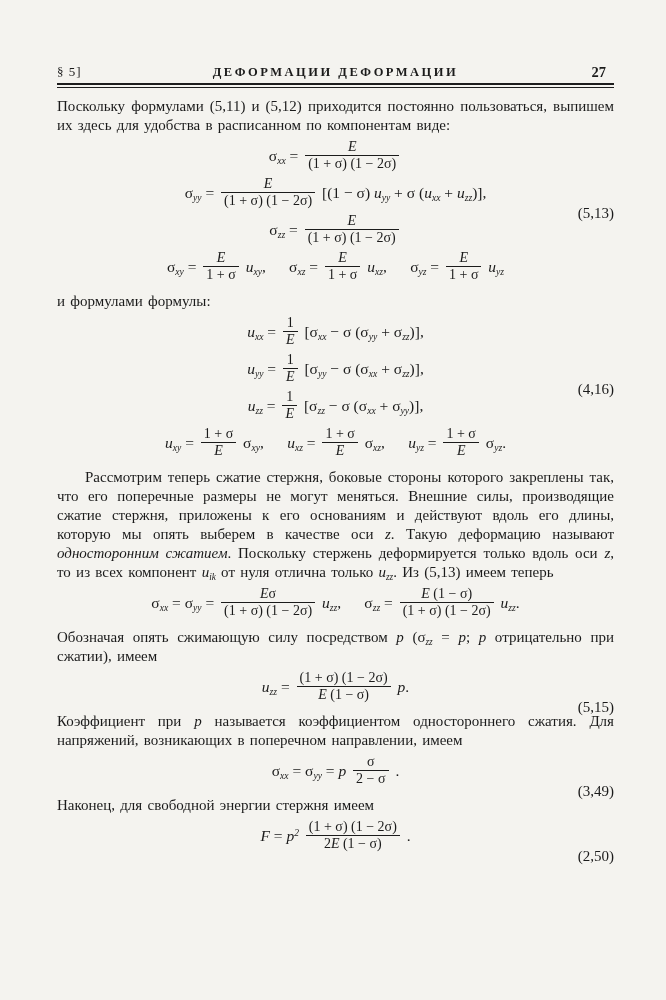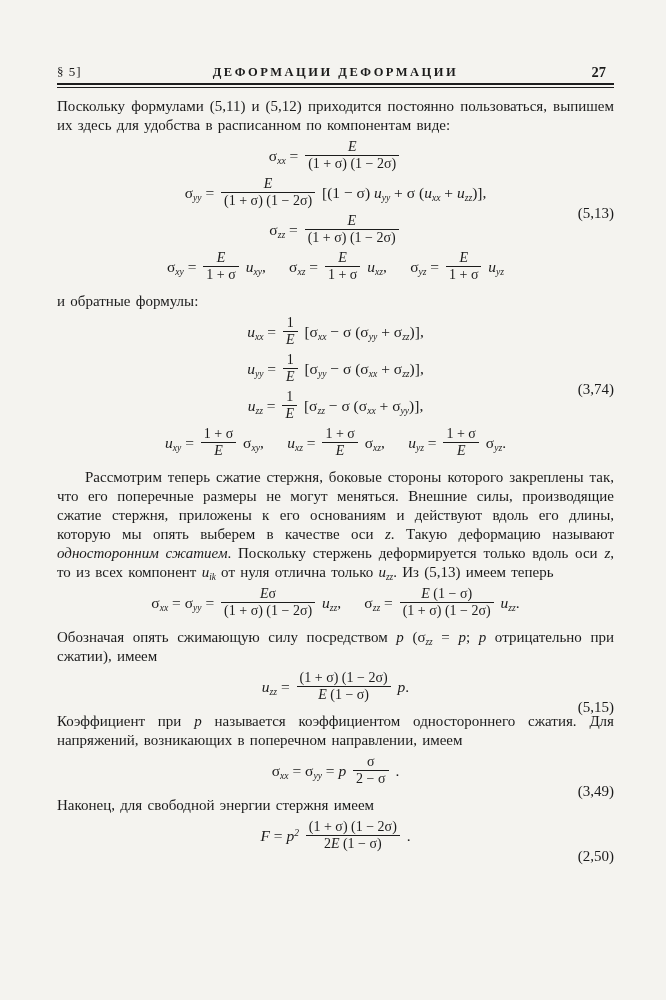--- a/index.html
+++ b/index.html
@@ -95,21 +95,21 @@
       </span>
       <span class="mtext"> <i>u</i><sub>xz</sub>,  σ<sub>yz</sub> = </span>
       <span class="frac">
         <span class="num"><i>E</i></span>
         <span class="bar"></span>
         <span class="den">1 + σ</span>
       </span>
       <span class="mtext"> <i>u</i><sub>yz</sub></span>
     </div>
 
-  <p class="para noj">и обратные формулы:</p>
+  <p class="para noj">и формулами формулы:</p>
 
   <div class="eqwrap">
     <div class="eqrow">
         <span class="mtext"><i>u</i><sub>xx</sub> = </span>
         <span class="frac">
           <span class="num">1</span>
           <span class="bar"></span>
           <span class="den"><i>E</i></span>
         </span>
         <span class="mtext"> [σ<sub>xx</sub> − σ (σ<sub>yy</sub> + σ<sub>zz</sub>)],</span>
@@ -125,21 +125,21 @@
       </div>
     <div class="eqrow">
         <span class="mtext"><i>u</i><sub>zz</sub> = </span>
         <span class="frac">
           <span class="num">1</span>
           <span class="bar"></span>
           <span class="den"><i>E</i></span>
         </span>
         <span class="mtext"> [σ<sub>zz</sub> − σ (σ<sub>xx</sub> + σ<sub>yy</sub>)],</span>
       </div>
-    <span class="eqlabel">(3,74)</span>
+    <span class="eqlabel">(4,16)</span>
   </div>
   <div class="eqrow">
       <span class="mtext"><i>u</i><sub>xy</sub> = </span>
       <span class="frac">
         <span class="num">1 + σ</span>
         <span class="bar"></span>
         <span class="den"><i>E</i></span>
       </span>
       <span class="mtext"> σ<sub>xy</sub>,  <i>u</i><sub>xz</sub> = </span>
       <span class="frac">

